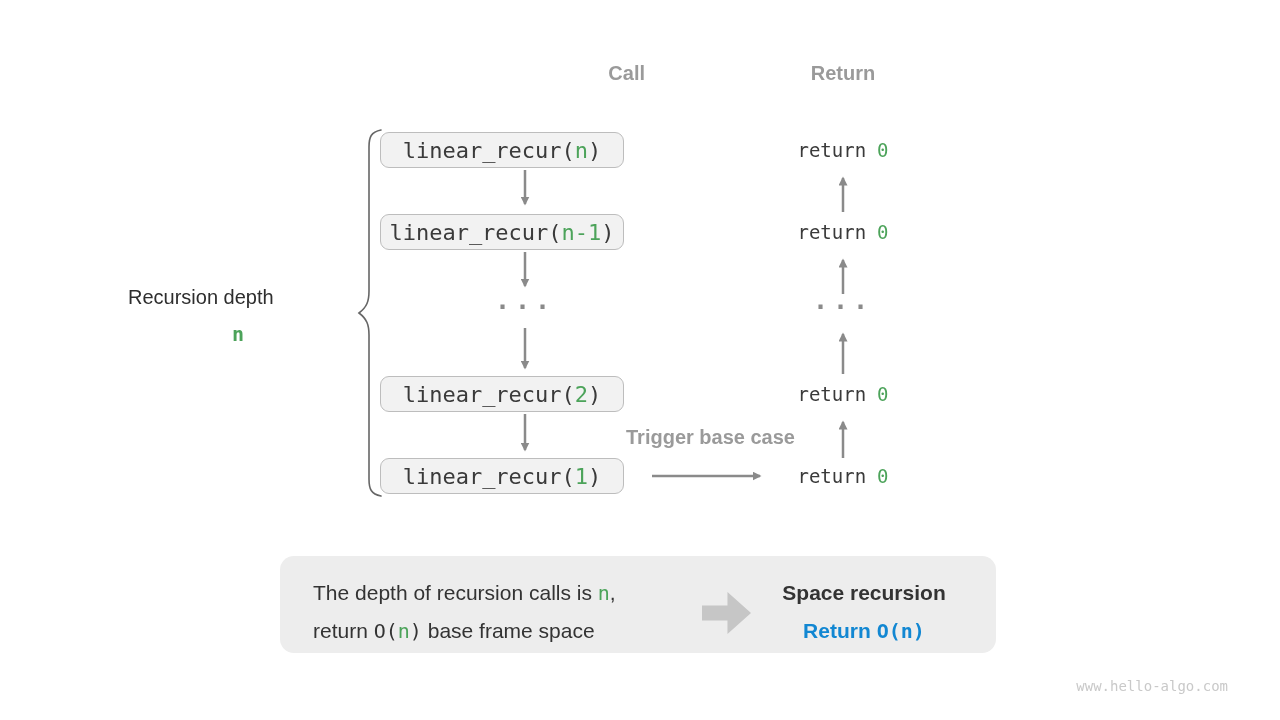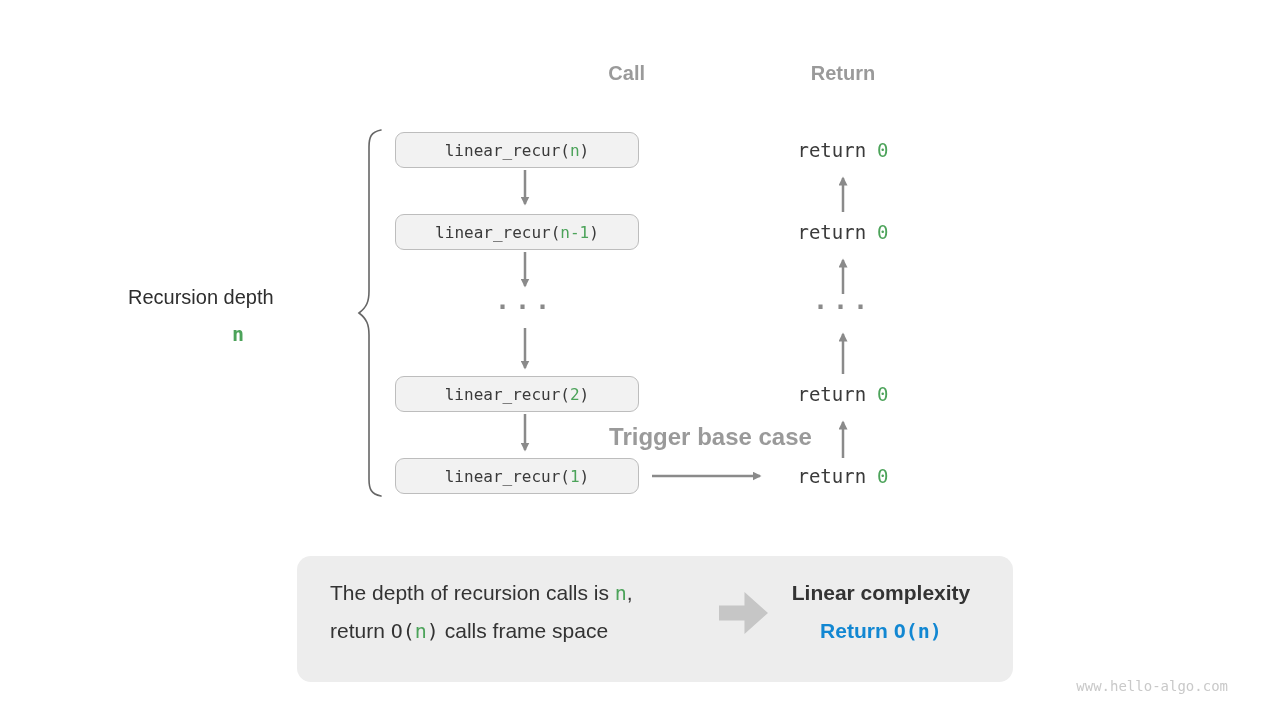--- a/index.html
+++ b/index.html
@@ -11,38 +11,38 @@
   .stage{position:relative;width:1280px;height:720px;background:#ffffff;overflow:hidden;
          font-family:"Liberation Sans",sans-serif;}
   .abs{position:absolute;}
   .svg-layer{position:absolute;left:0;top:0;width:1280px;height:720px;pointer-events:none;}
   .flow{stroke:var(--arrow);stroke-width:2.5;}
   #ah path{fill:var(--arrow);}
   .brace-path{stroke:var(--brace);stroke-width:1.6;fill:none;stroke-linecap:round;}
 
   .col-header{font-weight:bold;font-size:20px;line-height:26px;color:var(--graylabel);text-align:center;}
 
-  .call-box{left:395px;width:244px;height:36px;box-sizing:border-box;
+  .call-box{left:380px;width:244px;height:36px;box-sizing:border-box;
             background:var(--boxbg);border:1px solid var(--boxborder);border-radius:9px;
             display:flex;align-items:center;justify-content:center;
-            font-family:"DejaVu Sans Mono",monospace;font-size:16px;color:var(--textdark);}
+            font-family:"DejaVu Sans Mono",monospace;font-size:22px;color:var(--textdark);}
   .green{color:var(--green);}
   .ret{left:763px;width:160px;line-height:28px;display:flex;justify-content:center;gap:11px;
        font-family:"DejaVu Sans Mono",monospace;font-size:19px;color:var(--textdark);}
   .dots{font-family:"DejaVu Sans Mono",monospace;font-weight:bold;font-size:25px;line-height:26px;
         letter-spacing:5px;color:var(--arrow);text-align:center;}
 
   .depth-label{left:128px;width:220px;top:284px;text-align:left;font-size:20px;line-height:26px;color:#2E2E2E;}
   .depth-n{left:128px;width:220px;top:321px;text-align:center;
            font-family:"DejaVu Sans Mono",monospace;font-weight:bold;font-size:20px;line-height:26px;color:var(--green);}
 
   .trigger{left:603px;width:215px;top:424px;text-align:center;
-           font-weight:bold;font-size:24px;line-height:26px;color:var(--graylabel);}
+           font-weight:bold;font-size:20px;line-height:26px;color:var(--graylabel);}
 
-  .summary{left:297px;top:556px;width:716px;height:126px;background:var(--summarybg);border-radius:14px;}
+  .summary{left:280px;top:556px;width:716px;height:97px;background:var(--summarybg);border-radius:14px;}
   .sum-line{position:absolute;left:33px;font-size:21px;line-height:27px;color:#333333;white-space:nowrap;}
   .mono{font-family:"DejaVu Sans Mono",monospace;font-size:20px;}
   .block-arrow{position:absolute;left:422px;top:36px;width:49px;height:42px;background:var(--blockarrow);
                -webkit-clip-path:polygon(0 32%,52% 32%,52% 0,100% 50%,52% 100%,52% 68%,0 68%);
                clip-path:polygon(0 32%,52% 32%,52% 0,100% 50%,52% 100%,52% 68%,0 68%);}
   .sum-right{position:absolute;left:464px;width:240px;text-align:center;white-space:nowrap;}
   .sum-title{top:23px;font-weight:bold;font-size:21px;line-height:27px;color:#333333;}
   .sum-result{top:61px;font-weight:bold;font-size:21px;line-height:27px;color:var(--blue);}
   .sum-result .mono{font-weight:bold;margin-left:6px;}
 
@@ -121,24 +121,24 @@
   <div class="abs depth-label">Recursion depth</div>
   <div class="abs depth-n">n</div>
 
   <div class="abs trigger">Trigger base case</div>
 
   <div class="abs summary">
     <div class="sum-line" style="top:23px;">
       <span>The depth of recursion calls is </span><span class="mono green">n</span><span>,</span>
     </div>
     <div class="sum-line" style="top:61px;">
-      <span>return </span><span class="mono">O(</span><span class="mono green">n</span><span class="mono">)</span><span> calls frame space</span>
+      <span>return </span><span class="mono">O(</span><span class="mono green">n</span><span class="mono">)</span><span> base frame space</span>
     </div>
     <div class="block-arrow"></div>
-    <div class="sum-right sum-title">Linear complexity</div>
+    <div class="sum-right sum-title">Space recursion</div>
     <div class="sum-right sum-result">
       <span>Return</span><span class="mono">O(n)</span>
     </div>
   </div>
 
   <div class="abs watermark">www.hello-algo.com</div>
 
 </div>
 
 </body></html>

